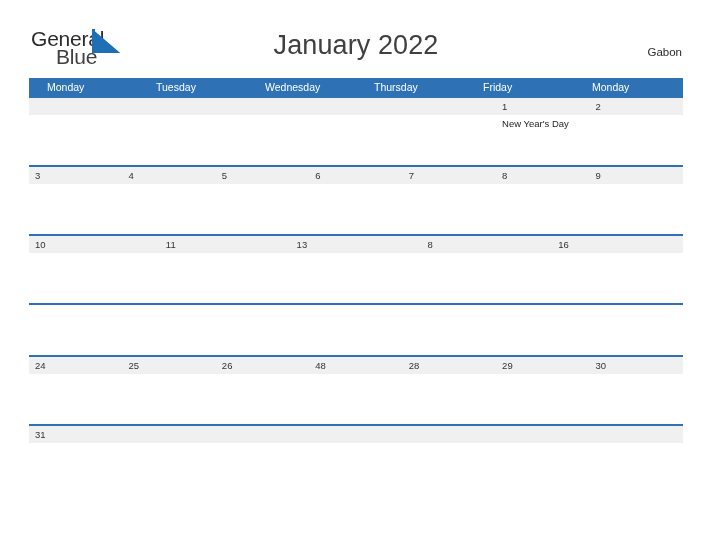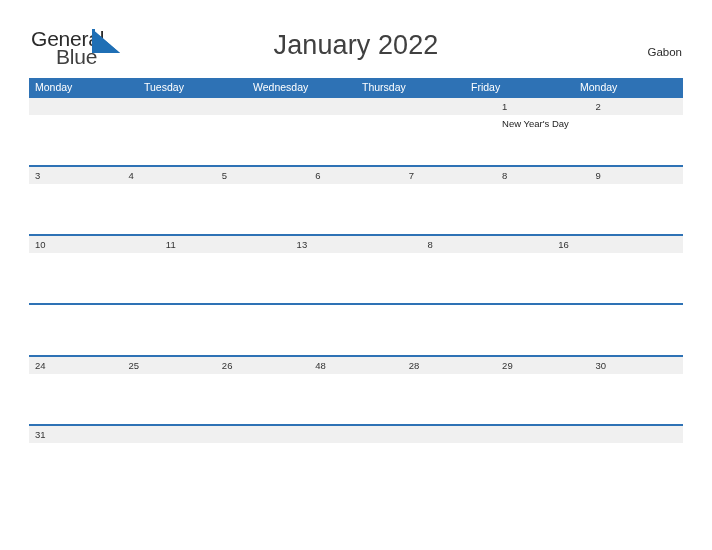--- a/index.html
+++ b/index.html
@@ -103,21 +103,21 @@
     width: 100%;
     height: 18px;
     background: #2e72b5;
   }
   .weekday-cell {
     flex: 1 1 0;
     min-width: 0;
     color: #ffffff;
     font-size: 10.5px;
     line-height: 18px;
-    padding-left: 6px;
+    padding-left: 18px;
     box-sizing: border-box;
     font-family: "Liberation Sans", sans-serif;
     white-space: nowrap;
     overflow: hidden;
   }
 
   .week-row {
     position: relative;
     width: 100%;
     border-top: 2px solid #2e72b5;

